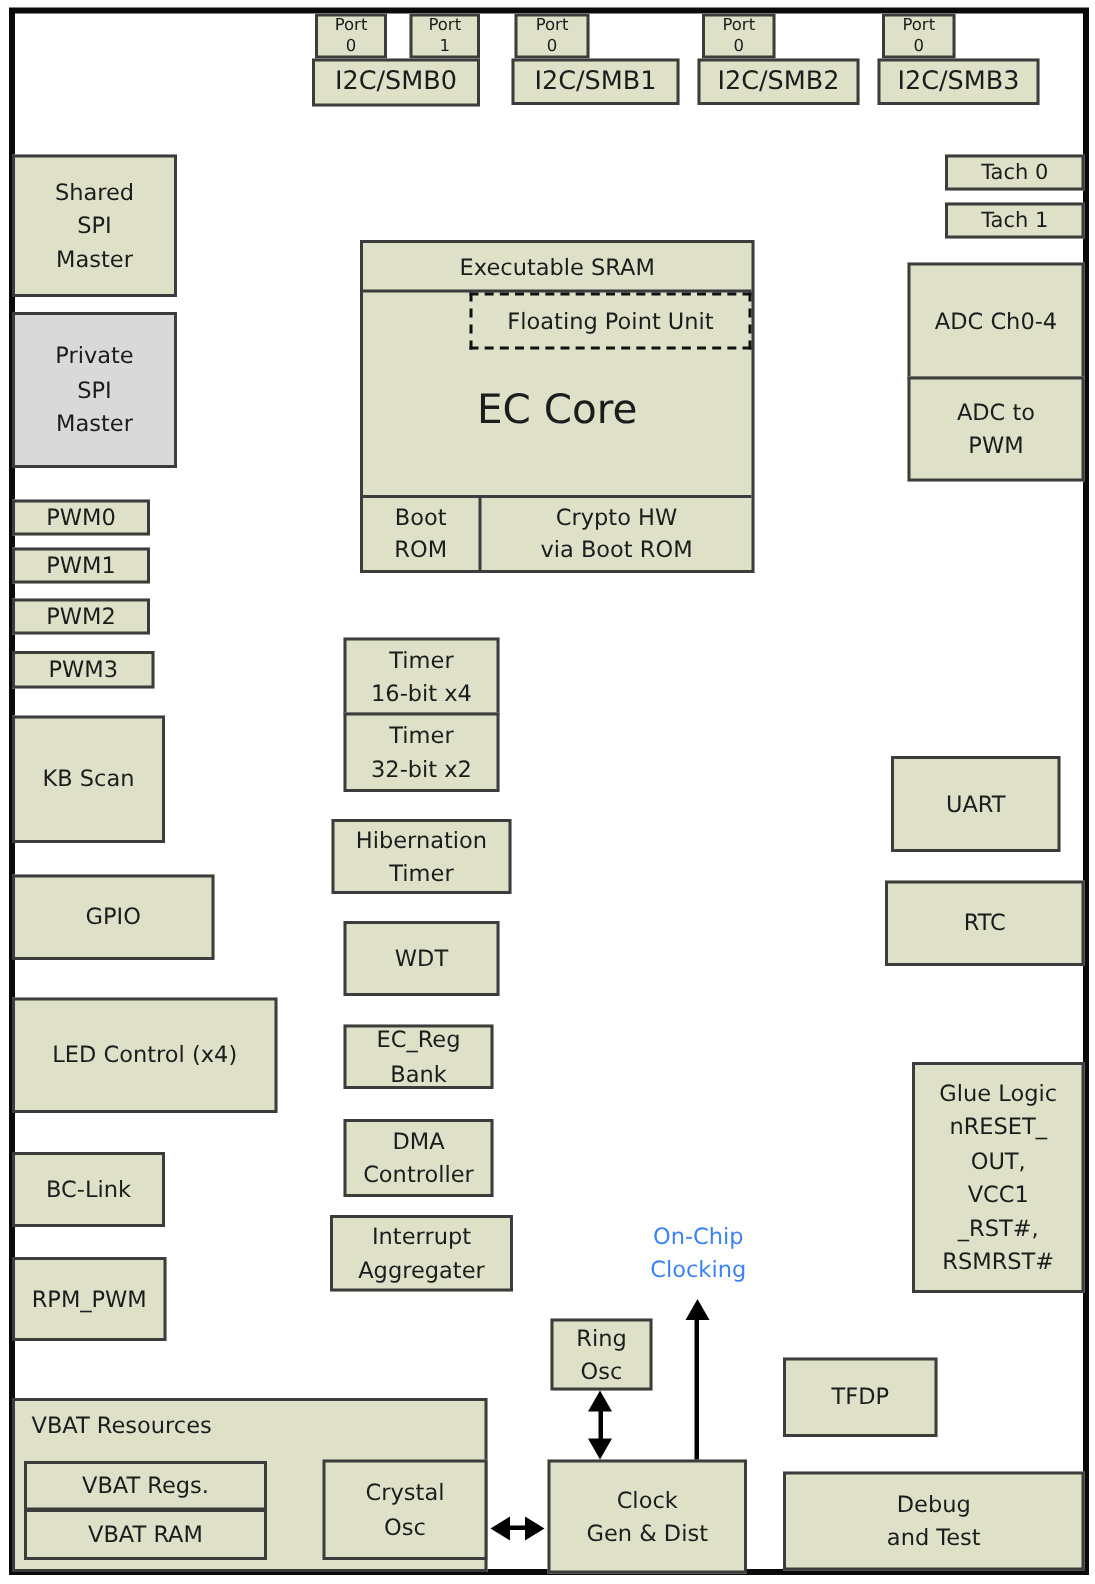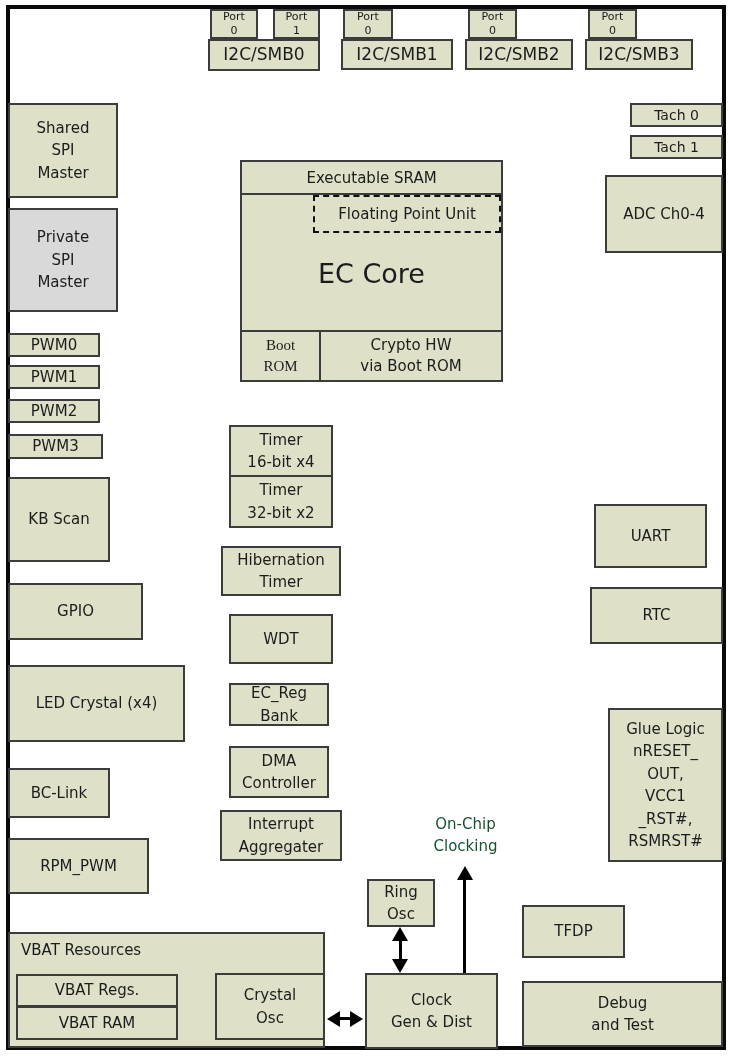--- a/index.html
+++ b/index.html
@@ -10,36 +10,36 @@
   .box{position:absolute;box-sizing:border-box;background:#dee0c8;border:2px solid #3c3c3c;
        display:flex;align-items:center;justify-content:center;text-align:center;
        font-size:15px;line-height:1.5;}
   .box span{white-space:pre-line;}
   .gray{background:#d9d9d9;}
   .small{font-size:11px;line-height:1.25;}
   .i2c{font-size:17px;}
   .t14{font-size:14px;line-height:1.3;}
   .freelabel{position:absolute;box-sizing:border-box;display:flex;align-items:center;
              justify-content:center;text-align:center;font-size:15px;line-height:1.5;
-             color:#14532d;}
+             color:#3b82f6;}
   .freelabel span{white-space:pre-line;}
   
   .ecblock{position:absolute;left:240px;top:160px;width:263px;height:222px;
            box-sizing:border-box;background:#dee0c8;border:2px solid #3c3c3c;}
   .ec-header{position:absolute;left:0;top:0;width:100%;height:33px;box-sizing:border-box;
              border-bottom:2px solid #3c3c3c;display:flex;align-items:center;justify-content:center;
              font-size:15px;}
   .fpu{position:absolute;left:71px;top:33px;width:188px;height:38px;box-sizing:border-box;
        border:2px dashed #111;display:flex;align-items:center;justify-content:center;font-size:15px;}
   .ec-core-label{position:absolute;left:0;top:71px;width:100%;height:80px;display:flex;
                  align-items:center;justify-content:center;font-size:27px;}
   .ec-bottom{position:absolute;left:0;bottom:0;width:100%;height:50px;box-sizing:border-box;
              border-top:2px solid #3c3c3c;display:flex;}
   .ec-boot{width:79px;box-sizing:border-box;border-right:2px solid #3c3c3c;display:flex;
-           align-items:center;justify-content:center;text-align:center;line-height:1.4;font-family:Liberation Serif, serif;}
+           align-items:center;justify-content:center;text-align:center;line-height:1.4;}
   .ec-crypto{flex:1;display:flex;align-items:center;justify-content:center;text-align:center;line-height:1.4;}
   .ec-bottom span{white-space:pre-line;font-size:15px;}
   
   .vbat{position:absolute;left:8px;top:932px;width:317px;height:116px;box-sizing:border-box;
         background:#dee0c8;border:2px solid #3c3c3c;}
   .vbat-title{position:absolute;left:11px;top:7px;font-size:15px;}
   
   .aline{position:absolute;background:#000;}
   .tri{position:absolute;width:0;height:0;}
   .tri-up{border-left:8px solid transparent;border-right:8px solid transparent;border-bottom:14px solid #000;}
@@ -112,26 +112,26 @@
   <div class="box" style="left:8px;top:434px;width:95px;height:25px">
       <span>PWM3</span>
     </div>
   <div class="box" style="left:8px;top:477px;width:102px;height:85px">
       <span>KB Scan</span>
     </div>
   <div class="box" style="left:8px;top:583px;width:135px;height:57px">
       <span>GPIO</span>
     </div>
   <div class="box" style="left:8px;top:665px;width:177px;height:77px">
-      <span>LED Crystal (x4)</span>
+      <span>LED Control (x4)</span>
     </div>
   <div class="box" style="left:8px;top:768px;width:102px;height:50px">
       <span>BC-Link</span>
     </div>
-  <div class="box" style="left:8px;top:838px;width:141px;height:56px">
+  <div class="box" style="left:8px;top:838px;width:103px;height:56px">
       <span>RPM_PWM</span>
     </div>
 
   <div class="vbat">
     <div class="vbat-title">VBAT Resources</div>
   </div>
   <div class="box" style="left:16px;top:974px;width:162px;height:33px">
       <span>VBAT Regs.</span>
     </div>
   <div class="box" style="left:16px;top:1006px;width:162px;height:34px">
@@ -218,20 +218,24 @@
 
   <div class="box t14" style="left:630px;top:103px;width:93px;height:24px">
       <span>Tach 0</span>
     </div>
   <div class="box t14" style="left:630px;top:135px;width:93px;height:24px">
       <span>Tach 1</span>
     </div>
   <div class="box" style="left:605px;top:175px;width:118px;height:78px">
       <span>ADC Ch0-4</span>
     </div>
+  <div class="box" style="left:605px;top:251px;width:118px;height:70px">
+      <span>ADC to
+PWM</span>
+    </div>
   <div class="box" style="left:594px;top:504px;width:113px;height:64px">
       <span>UART</span>
     </div>
   <div class="box" style="left:590px;top:587px;width:133px;height:57px">
       <span>RTC</span>
     </div>
   <div class="box" style="left:608px;top:708px;width:115px;height:154px">
       <span>Glue Logic
 nRESET_
 OUT,

